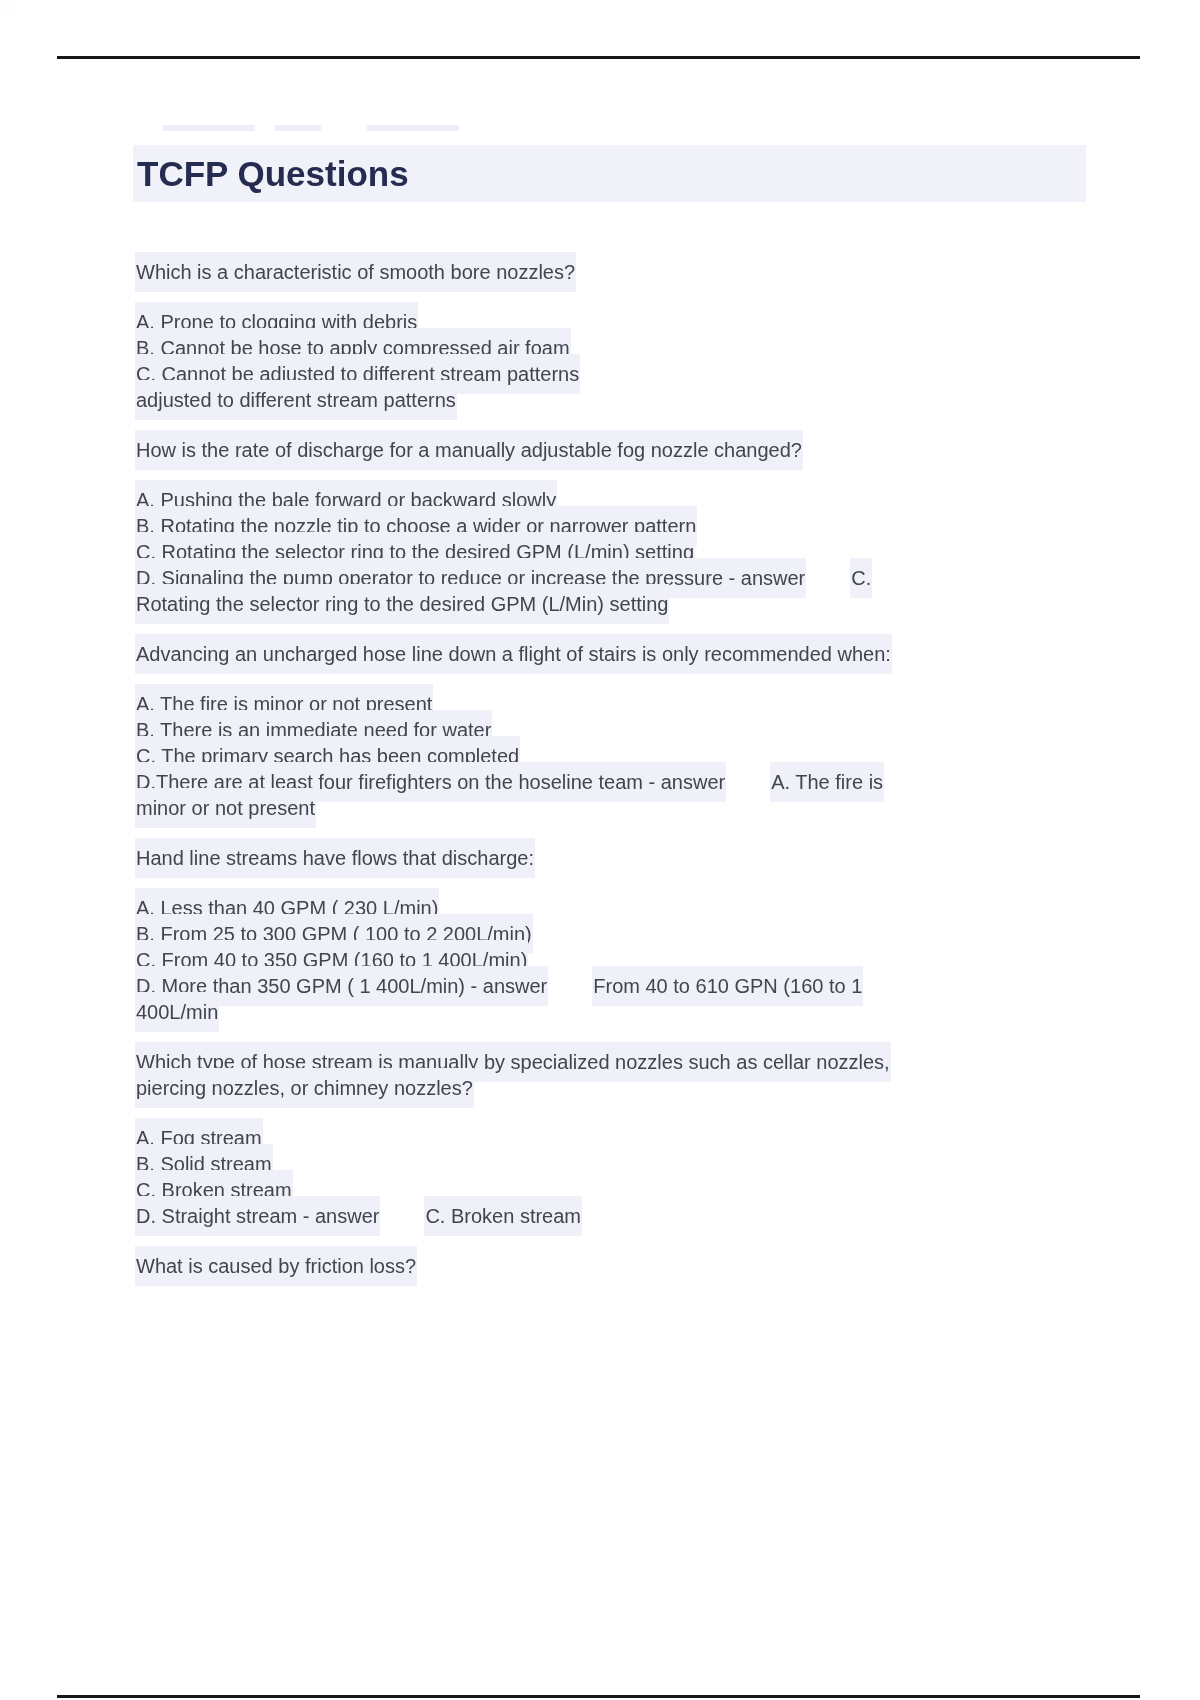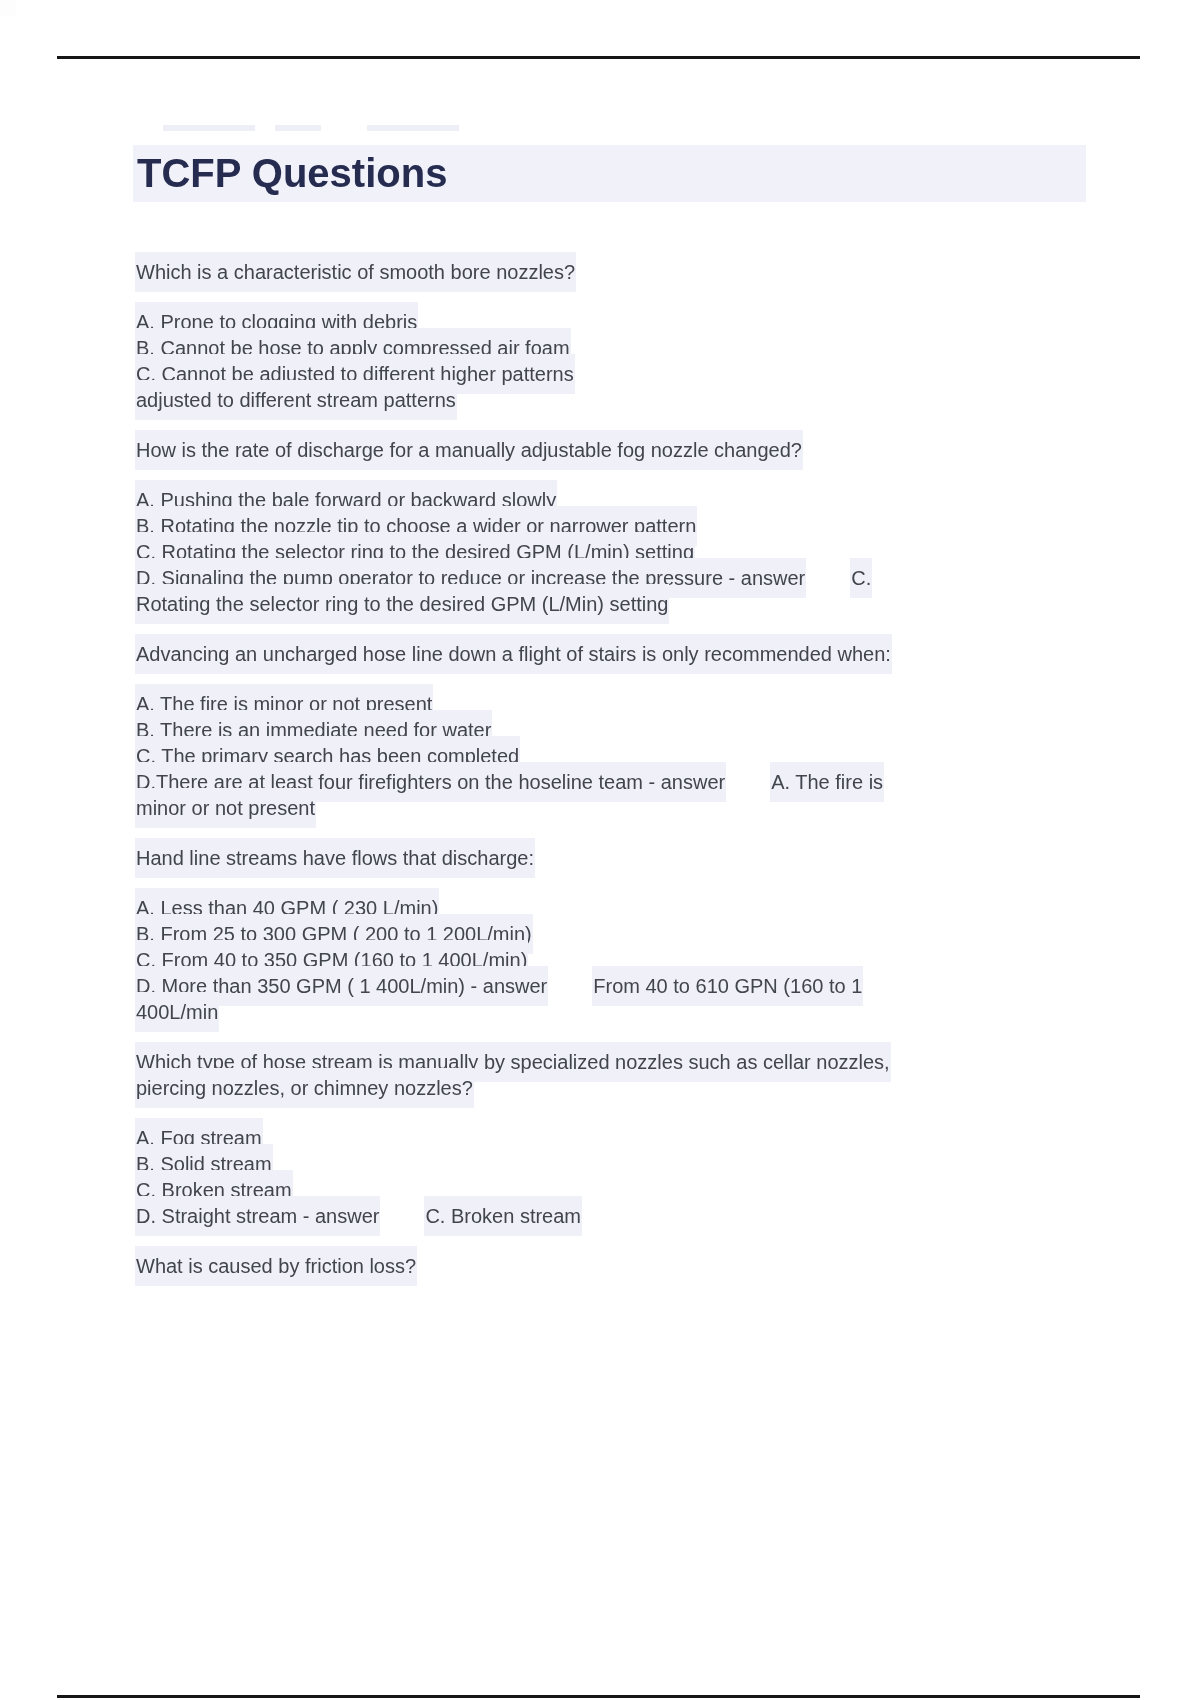--- a/index.html
+++ b/index.html
@@ -15,21 +15,21 @@
   .page{position:absolute;inset:0;}
   .rule{position:absolute;left:57px;width:1083px;height:3px;background:var(--rule);}
   .rule.top{top:56px;}
   .rule.bottom{top:1695px;}
   .corner-sq{position:absolute;left:0;top:0;width:16px;height:16px;background:#fdfdfd;}
   .title-band{
     position:absolute;left:133px;top:145px;width:953px;height:57px;
     background:var(--band-bg);
   }
   .title-band h1{
-    margin:0;padding:0 0 0 4px;font-size:40px;line-height:57px;font-weight:bold;
+    margin:0;padding:0 0 0 4px;font-size:35px;line-height:57px;font-weight:bold;
     color:var(--title-text);letter-spacing:0px;white-space:pre;
   }
   .artifact{position:absolute;top:125px;height:6px;background:var(--artifact);}
   .content{
     position:absolute;left:135px;top:259px;width:1020px;
     color:var(--body-text);font-size:20px;line-height:26px;
   }
   .para{margin:0 0 24px 0;}
   .line{white-space:pre;}
   .hl{background:var(--hl-bg);padding:9px 1px;}
@@ -49,21 +49,21 @@
   <div class="title-band">
     <h1>TCFP Questions</h1>
   </div>
   <div class="content">
       <div class="para">
         <div class="line"><span class="hl">Which is a characteristic of smooth bore nozzles?</span></div>
       </div>
       <div class="para">
         <div class="line"><span class="hl">A. Prone to clogging with debris</span></div>
         <div class="line"><span class="hl">B. Cannot be hose to apply compressed air foam</span></div>
-        <div class="line"><span class="hl">C. Cannot be adjusted to different higher patterns</span></div>
+        <div class="line"><span class="hl">C. Cannot be adjusted to different stream patterns</span></div>
         <div class="line"><span class="hl">adjusted to different stream patterns</span></div>
       </div>
       <div class="para">
         <div class="line"><span class="hl">How is the rate of discharge for a manually adjustable fog nozzle changed?</span></div>
       </div>
       <div class="para">
         <div class="line"><span class="hl">A. Pushing the bale forward or backward slowly</span></div>
         <div class="line"><span class="hl">B. Rotating the nozzle tip to choose a wider or narrower pattern</span></div>
         <div class="line"><span class="hl">C. Rotating the selector ring to the desired GPM (L/min) setting</span></div>
         <div class="line"><span class="hl">D. Signaling the pump operator to reduce or increase the pressure - answer</span><span class="gap" style="width: 44px;"></span><span class="hl">C.</span></div>
@@ -77,21 +77,21 @@
         <div class="line"><span class="hl">B. There is an immediate need for water</span></div>
         <div class="line"><span class="hl">C. The primary search has been completed</span></div>
         <div class="line"><span class="hl">D.There are at least four firefighters on the hoseline team - answer</span><span class="gap" style="width: 44px;"></span><span class="hl">A. The fire is</span></div>
         <div class="line"><span class="hl">minor or not present</span></div>
       </div>
       <div class="para">
         <div class="line"><span class="hl">Hand line streams have flows that discharge:</span></div>
       </div>
       <div class="para">
         <div class="line"><span class="hl">A. Less than 40 GPM ( 230 L/min)</span></div>
-        <div class="line"><span class="hl">B. From 25 to 300 GPM ( 200 to 1 200L/min)</span></div>
+        <div class="line"><span class="hl">B. From 25 to 300 GPM ( 100 to 2 200L/min)</span></div>
         <div class="line"><span class="hl">C. From 40 to 350 GPM (160 to 1 400L/min)</span></div>
         <div class="line"><span class="hl">D. More than 350 GPM ( 1 400L/min) - answer</span><span class="gap" style="width: 44px;"></span><span class="hl">From 40 to 610 GPN (160 to 1</span></div>
         <div class="line"><span class="hl">400L/min</span></div>
       </div>
       <div class="para">
         <div class="line"><span class="hl">Which type of hose stream is manually by specialized nozzles such as cellar nozzles,</span></div>
         <div class="line"><span class="hl">piercing nozzles, or chimney nozzles?</span></div>
       </div>
       <div class="para">
         <div class="line"><span class="hl">A. Fog stream</span></div>

